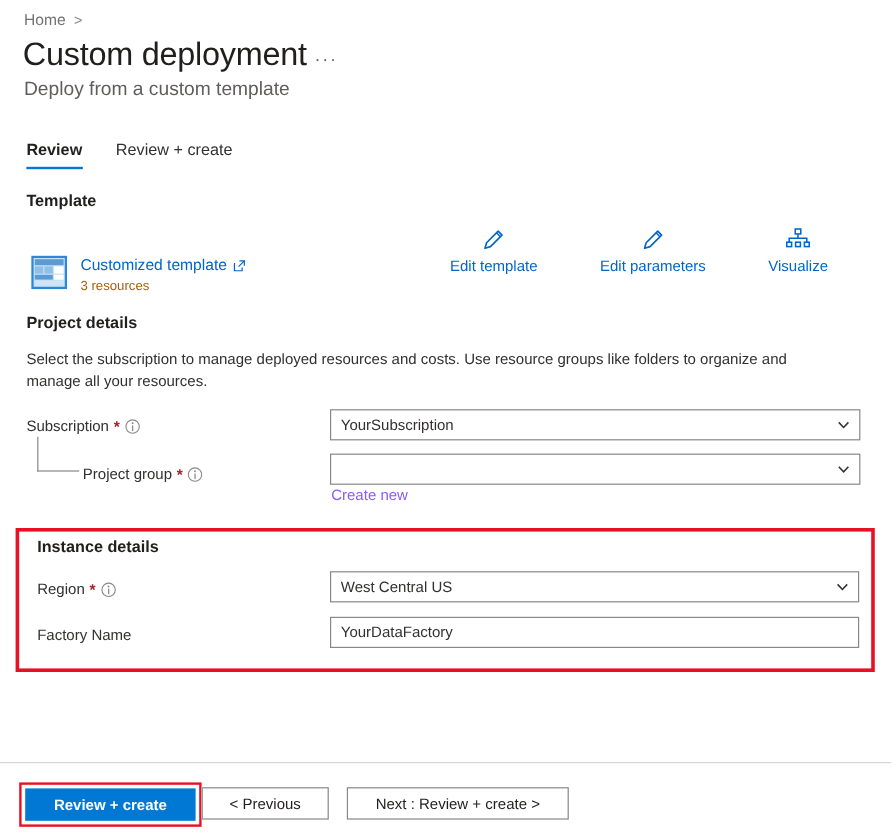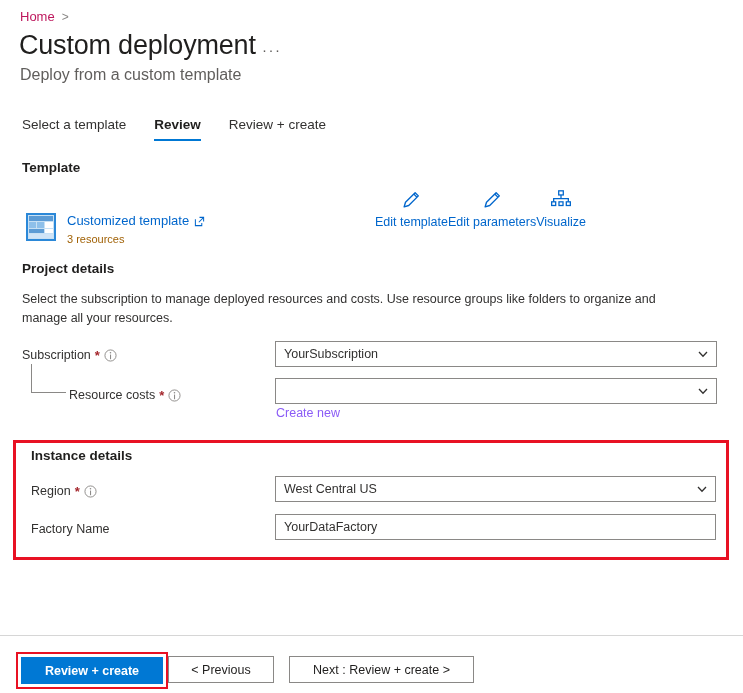--- a/index.html
+++ b/index.html
@@ -21,21 +21,21 @@
   .breadcrumb {
     position: absolute;
     left: 20px;
     top: 9px;
     display: flex;
     align-items: center;
     gap: 7px;
     font-size: 13px;
   }
   .breadcrumb .crumb-link {
-    color: #be185d;
+    color: #737373;
     cursor: pointer;
   }
   .breadcrumb .crumb-sep {
     color: #8a8886;
     font-size: 12px;
   }
 
   
   .page-title {
     position: absolute;
@@ -133,20 +133,21 @@
   .ext-icon { display: inline-block; width: 11px; height: 11px; }
   .tpl-sub { font-size: 11px; color: #a16207; margin-top: 1px; }
 
   
   .tpl-actions {
     position: absolute;
     left: 375px;
     top: 189px;
     display: flex;
     align-items: flex-start;
+    gap: 52px;
   }
   .tpl-action {
     display: flex;
     flex-direction: column;
     align-items: center;
     cursor: pointer;
     gap: 4px;
   }
   .tpl-action .act-label {
     color: #0066cc;
@@ -287,21 +288,20 @@
 <div class="breadcrumb">
   <span class="crumb-link">Home</span>
   <span class="crumb-sep">&gt;</span>
 </div>
 
 <div class="page-title">Custom deployment</div>
 <div class="title-ellipsis">···</div>
 <div class="page-subtitle">Deploy from a custom template</div>
 
 <div class="tabs">
-  <div class="tab">Select a template</div>
   <div class="tab active">Review</div>
   <div class="tab">Review + create</div>
 </div>
 
 <div class="section-head" id="tpl-head">Template</div>
 
 <div class="tpl-row">
   <svg class="tpl-icon" viewBox="0 0 30 28">
     <rect x="1" y="1" width="28" height="26" fill="#c7e0f4" stroke="#2b88d8" stroke-width="2"></rect>
     <rect x="3" y="3" width="24" height="5" fill="#5b9bd5"></rect>
@@ -371,21 +371,21 @@
   <span class="val">YourSubscription</span>
   <svg class="chev" viewBox="0 0 14 14">
     <path d="M3 5 L7 9.2 L11 5" fill="none" stroke="#323130" stroke-width="1.3"></path>
   </svg>
 </div>
 
 <div class="connector"></div>
 
 <div class="form-row" style="left:69px; top:382px;">
   <span class="field-label">
-    <span>Resource costs</span>
+    <span>Project group</span>
     <span class="req">*</span>
     <svg class="info-icon" viewBox="0 0 14 14">
       <circle cx="7" cy="7" r="6" fill="none" stroke="#8a8886" stroke-width="1"></circle>
       <circle cx="7" cy="4" r="0.85" fill="#8a8886"></circle>
       <rect x="6.5" y="6" width="1.1" height="5" fill="#8a8886"></rect>
     </svg>
   </span>
 </div>
 <div class="ctl" style="top:378px;">
   <span class="val"></span>

